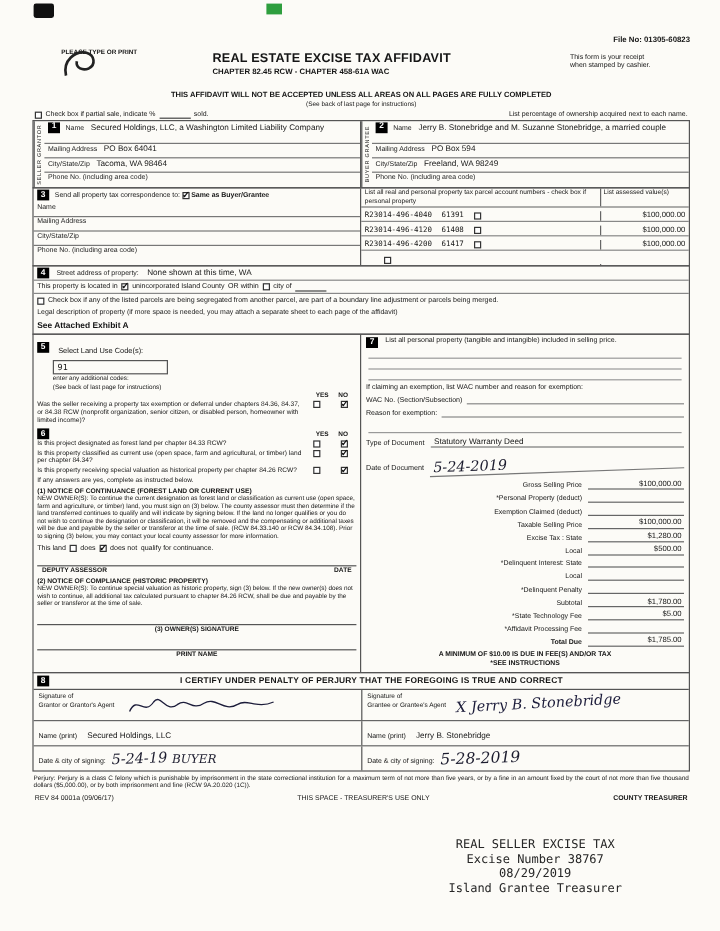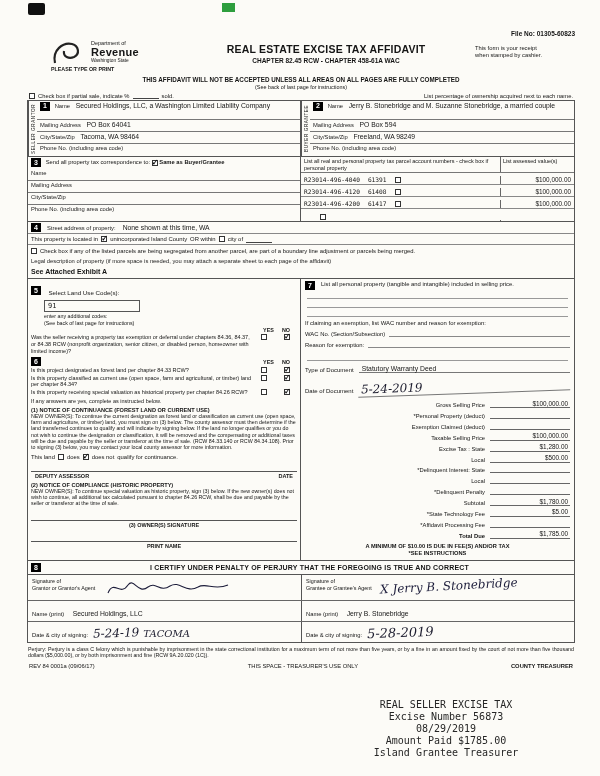--- a/index.html
+++ b/index.html
@@ -10,21 +10,21 @@
   .form{position:absolute;left:27px;top:30px;width:548px}
   .fileline{text-align:right;font-size:6.5px;margin-bottom:1px;font-weight:bold}
   .hdr{display:flex;height:38px}
   .logo{width:150px;position:relative;padding-left:24px}
   .logo svg{position:absolute;left:24px;top:2px}
   .logotext{padding-left:40px;line-height:1.05;padding-top:3px}
   .ldept{font-size:5.5px;display:block}
   .lrev{font-size:11px;font-weight:bold;display:block;letter-spacing:.3px}
   .lstate{font-size:4.8px;display:block}
   .please{font-size:5.3px;font-weight:bold;margin-top:3px}
-  .titles{flex:1;text-align:center;padding-top:5px}
+  .titles{flex:1;text-align:left;padding-top:5px}
   .t1{font-size:10.5px;font-weight:bold;letter-spacing:.2px}
   .t2{font-size:6.5px;font-weight:bold;margin-top:2px}
   .receipt{width:100px;font-size:5.8px;padding-top:7px;line-height:1.25}
   .warn{text-align:center;font-weight:bold;font-size:6.3px}
   .warnsub{text-align:center;font-size:5.4px;margin:1px 0 2px}
   .partial{display:flex;align-items:flex-end;font-size:5.8px;gap:3px;margin:1px 0 2px;padding:0 2px}
   .grow{flex:1}
   .cb{display:inline-block;width:6px;height:6px;border:1px solid #333;background:#fff;vertical-align:middle;position:relative;flex:none}
   .cb.checked::after{content:"✓";position:absolute;left:-1px;top:-3px;font-size:8px;color:#101010;font-weight:bold}
   .blank-s{display:inline-block;width:26px;border-bottom:1px solid #444;height:7px}
@@ -108,25 +108,20 @@
   <div class="greenmark"></div>
 
   <div class="form">
     <div class="fileline">File No:  01305-60823</div>
 
     <div class="hdr">
       <div class="logo">
         <svg width="30" height="26" viewBox="0 0 30 26">
           <path d="M4 23 C1 10 12 2 21 4 C28 6 29 14 23 17 C18 19 12 17 13 11" fill="none" stroke="#222" stroke-width="2.2"></path>
         </svg>
-        <div class="logotext">
-          <span class="ldept">Department of</span>
-          <span class="lrev">Revenue</span>
-          <span class="lstate">Washington State</span>
-        </div>
         <div class="please">PLEASE TYPE OR PRINT</div>
       </div>
       <div class="titles">
         <div class="t1">REAL ESTATE EXCISE TAX AFFIDAVIT</div>
         <div class="t2">CHAPTER 82.45 RCW  -  CHAPTER 458-61A WAC</div>
       </div>
       <div class="receipt">
         <div>This form is your receipt</div>
         <div>when stamped by cashier.</div>
       </div>
@@ -462,38 +457,37 @@
         </div>
         <div class="half r">
           <span class="nlbl">Name (print)</span>
           <span class="nval">Jerry B. Stonebridge</span>
         </div>
       </div>
       <div class="daterow">
         <div class="half">
           <span class="nlbl">Date &amp; city of signing:</span>
           <span class="hand hdate">5-24-19</span>
-          <span class="hand" style="font-size:10px">TACOMA</span>
+          <span class="hand" style="font-size:10px">BUYER</span>
         </div>
         <div class="half r">
           <span class="nlbl">Date &amp; city of signing:</span>
           <span class="hand hdate" style="font-size:13px">5-28-2019</span>
         </div>
       </div>
     </div>
 
     <div class="perjury">Perjury: Perjury is a class C felony which is punishable by imprisonment in the state correctional institution for a maximum term of not more than five years, or by a fine in an amount fixed by the court of not more than five thousand dollars ($5,000.00), or by both imprisonment and fine (RCW 9A.20.020 (1C)).</div>
 
     <div class="footline">
       <span>REV 84 0001a (09/06/17)</span>
       <span>THIS SPACE - TREASURER'S USE ONLY</span>
       <span class="bold">COUNTY TREASURER</span>
     </div>
   </div>
 
   <div class="stamp">
     <div>REAL SELLER EXCISE TAX</div>
-    <div>Excise Number 56873</div>
+    <div>Excise Number 38767</div>
     <div>08/29/2019</div>
-    <div>Amount Paid $1785.00</div>
     <div>Island Grantee Treasurer</div>
   </div>
 </div>
 
 </body></html>

